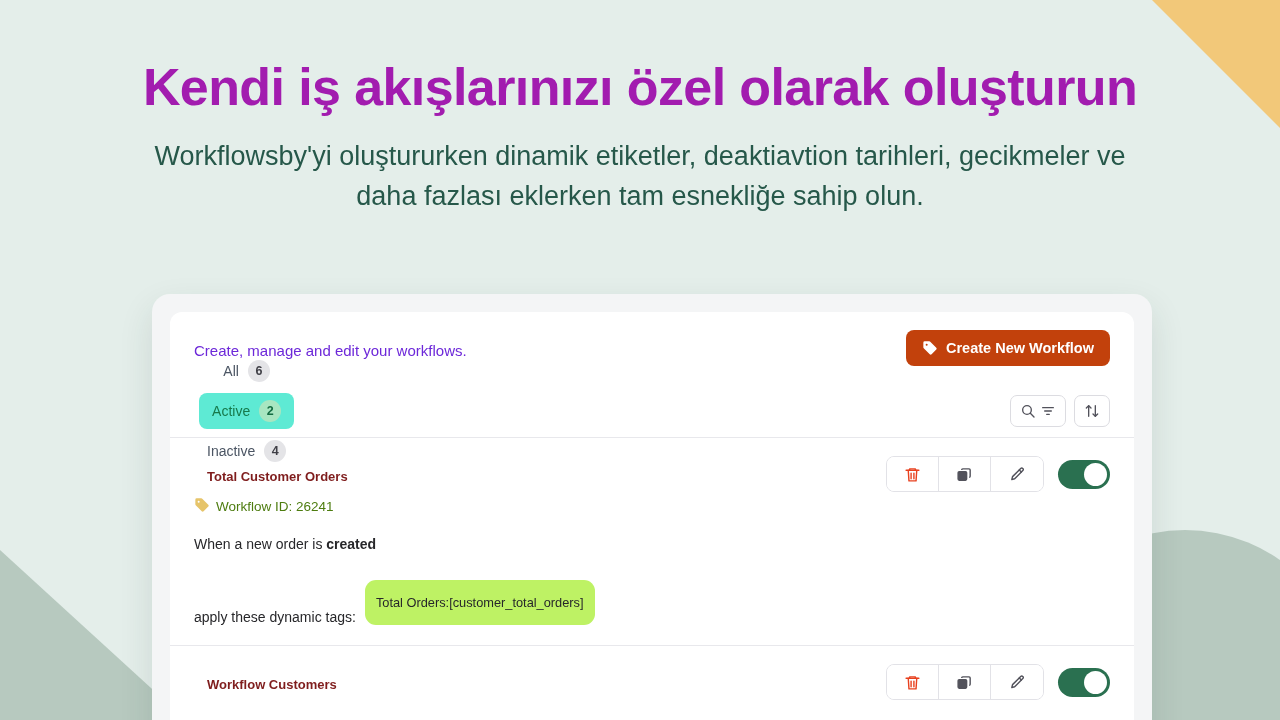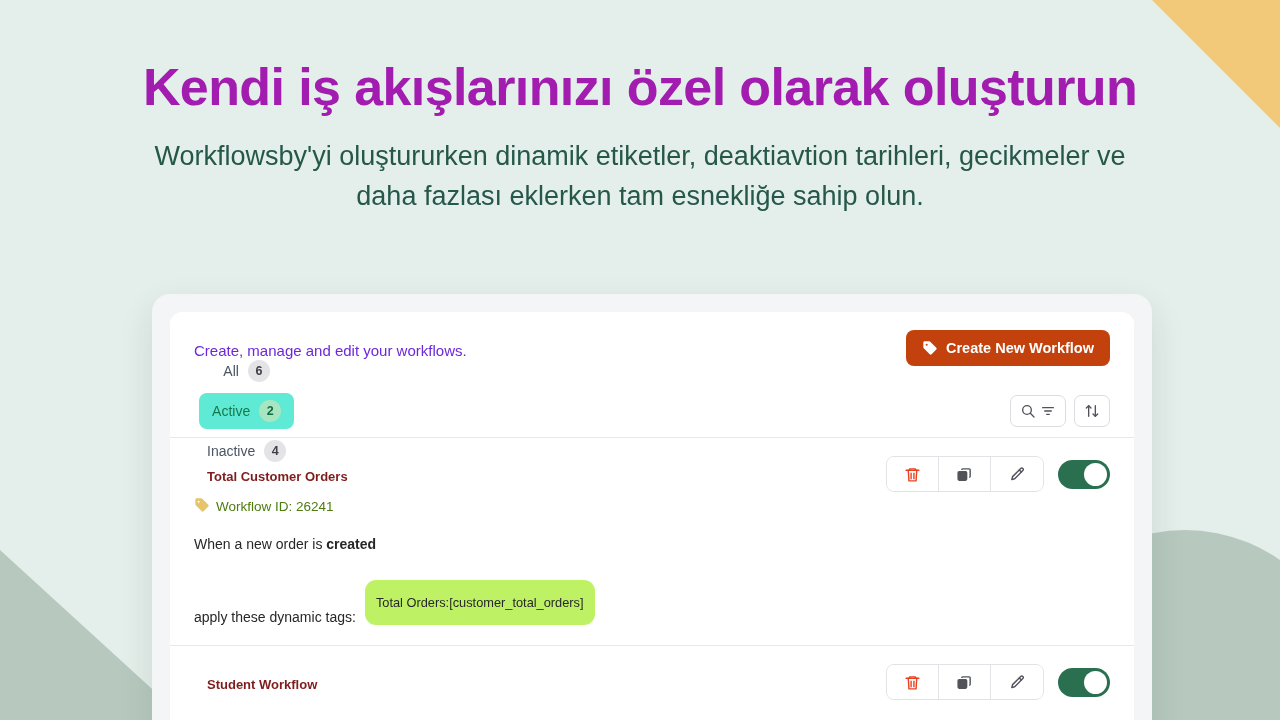--- a/index.html
+++ b/index.html
@@ -440,21 +440,21 @@
 
       <div class="wf-tags">
         <span>apply these dynamic tags:</span>
         <span class="chip">Total Orders:[customer_total_orders]</span>
       </div>
     </div>
 
     <div class="wf-row wf-row--partial">
       <div class="wf-top">
         <div>
-          <h3 class="wf-name">Student Workflow</h3>
+          <h3 class="wf-name">Workflow Customers</h3>
         </div>
         <div class="wf-actions">
           <div class="btn-group">
             <button class="icon-btn">
               <span>
                 <svg width="17" height="17" viewBox="0 0 24 24" fill="none" stroke="#e8411f" stroke-width="2" stroke-linecap="round" stroke-linejoin="round">
                   <path d="M3 6h18"></path>
                   <path d="M8 6V4h8v2"></path>
                   <path d="M6 6l1 15h10l1-15"></path>
                   <path d="M10 10v8M14 10v8"></path>

